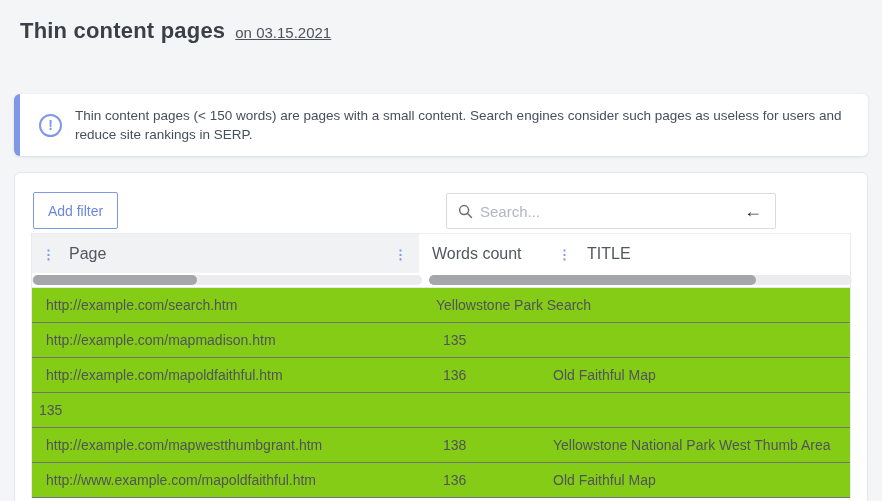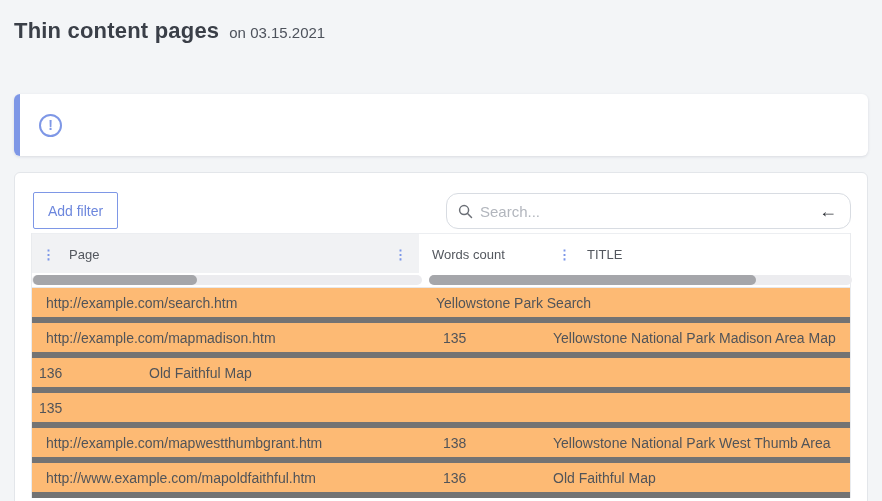--- a/index.html
+++ b/index.html
@@ -1,96 +1,97 @@
 <!DOCTYPE html>
 <html><head>
 <meta charset="utf-8">
 <style>
   * { margin:0; padding:0; box-sizing:border-box; }
   html,body { width:882px; height:501px; }
   body { font-family:"Liberation Sans", sans-serif; background:#f3f5f7; overflow:hidden; }
   .page { position:relative; width:882px; height:501px; background:#f3f5f7; overflow:hidden; }
 
   
-  .page-header { position:absolute; left:14px; top:18px; display:flex; align-items:baseline; }
+  .page-header { position:absolute; left:20px; top:18px; display:flex; align-items:baseline; }
   .page-title { font-size:22px; font-weight:700; color:#3a3f48; letter-spacing:.2px; }
-  .page-date { margin-left:10px; font-size:15px; color:#4d525c; }
+  .page-date { margin-left:10px; font-size:15px; color:#4d525c;text-decoration:underline; }
 
   
   .banner { position:absolute; left:14px; top:94px; width:854px; height:62px;
             background:#ffffff; border-radius:6px; box-shadow:0 1px 3px rgba(30,40,70,.12);
             display:flex; align-items:center; }
   .banner-accent { position:absolute; left:0; top:0; bottom:0; width:6px;
                    background:#7e97e6; border-radius:6px 0 0 6px; }
   .info-icon { flex:0 0 auto; margin-left:25px; width:23px; height:23px; border:2px solid #7e97e6;
                border-radius:50%; color:#7e97e6; font-size:14px; font-weight:700;
                display:flex; align-items:center; justify-content:center; line-height:1; }
   .banner-text { margin-left:13px; max-width:775px; font-size:13.5px; line-height:19px; color:#454f5e; }
 
   
   .card { position:absolute; left:14px; top:172px; width:854px; height:360px;
           background:#ffffff; border:1px solid #e3e6ea; border-radius:6px; }
 
   .add-filter-btn { position:absolute; left:18px; top:19px; width:85px; height:37px;
                     background:#ffffff; border:1px solid #7e97e6; border-radius:2px;
                     color:#6d87dd; font-size:14px; font-family:inherit; cursor:pointer; }
 
-  .search-box { position:absolute; left:431px; top:20px; width:405px; height:36px;
-                border:1px solid #d8dce2; border-radius:12px; background:#fff;
+  .search-box { position:absolute; left:431px; top:20px; width:330px; height:36px;
+                border:1px solid #d8dce2; border-radius:2px; background:#fff;
                 display:flex; align-items:center; }
   .search-icon { flex:0 0 auto; margin-left:11px; width:15px; height:15px; display:block; }
   .search-input { flex:1 1 auto; min-width:0; border:none; outline:none; margin-left:7px;
                   font-size:15px; color:#3a3f48; font-family:inherit; }
   .search-input::placeholder { color:#b2b6bd; }
   .back-arrow { flex:0 0 auto; margin-right:13px; font-size:18px; color:#2f3339; line-height:1; cursor:pointer; }
 
   
   .table-wrap { position:absolute; left:16px; top:60px; width:820px;
                 border-left:1px solid #e9ebee; border-right:1px solid #e9ebee; }
   .thead { position:relative; height:40px; display:flex; border-top:1px solid #eceef1; }
   .th-left { width:392px; background:#f1f2f4; border-right:5px solid #ffffff;
              display:flex; align-items:center; height:40px; }
   .th-right { flex:1; background:#ffffff; display:flex; align-items:center; height:40px; }
   .drag-dots { color:#7b96e8; font-size:13px; font-weight:700; line-height:1; cursor:grab; }
-  .th-label { font-size:13px; color:#53575e; }
+  .th-label { font-size:16px; color:#53575e; }
   .dots-page-left { margin-left:10px; }
   .label-page { margin-left:14px; }
   .dots-page-right { margin-left:auto; margin-right:12px; }
   .label-words { margin-left:8px; width:126px; }
   .dots-title { margin-left:0; }
   .label-title { margin-left:16px;text-align:center; }
 
   .scrollstrip { position:relative; height:14px; background:#ffffff; }
   .scroll-track { position:absolute; top:2px; height:10px; background:#ececef; border-radius:5px; }
   .scroll-thumb { position:absolute; top:0; height:10px; background:#a5a6aa; border-radius:5px; cursor:grab; }
   .track-left  { left:0;  width:390px; }
   .track-right { left:397px; width:423px; }
 
   .tbody { border-top:1px solid #e7e8eb; }
-  .tr { display:flex; height:35px; align-items:center; background:#fdba74; border-bottom:6px solid #737373; }
+  .tr { display:flex; height:35px; align-items:center; background:#84cc16; border-bottom:1px solid #737373; }
   .td { font-size:14px; color:#515459; white-space:nowrap; overflow:hidden; }
   .td-page  { width:404px; padding-left:14px; }
   .td-words { width:117px; padding-left:7px; }
   .td-title { flex:1; }
 </style>
 </head>
 <body>
 
 <div class="page">
 
   <div class="page-header">
     <span class="page-title">Thin content pages</span>
     <span class="page-date">on 03.15.2021</span>
   </div>
 
   <div class="banner">
     <div class="banner-accent"></div>
     <div class="info-icon">
       <span>!</span>
     </div>
+    <p class="banner-text">Thin content pages (&lt; 150 words) are pages with a small content. Search engines consider such pages as useless for users and reduce site rankings in SERP.</p>
   </div>
 
   <div class="card">
 
     <button class="add-filter-btn">Add filter</button>
 
     <div class="search-box">
       <svg class="search-icon" viewBox="0 0 16 16">
         <circle cx="6.5" cy="6.5" r="4.8" fill="none" stroke="#6b6f76" stroke-width="1.6"></circle>
         <line x1="10.2" y1="10.2" x2="14.4" y2="14.4" stroke="#6b6f76" stroke-width="1.6" stroke-linecap="round"></line>
@@ -126,24 +127,24 @@
       <div class="tbody">
 
         <div class="tr">
           <div class="td td-page">http://example.com/search.htm</div>
           <div class="td td-title">Yellowstone Park Search</div>
         </div>
 
         <div class="tr">
           <div class="td td-page">http://example.com/mapmadison.htm</div>
           <div class="td td-words">135</div>
-          <div class="td td-title">Yellowstone National Park Madison Area Map</div>
         </div>
 
         <div class="tr">
+          <div class="td td-page">http://example.com/mapoldfaithful.htm</div>
           <div class="td td-words">136</div>
           <div class="td td-title">Old Faithful Map</div>
         </div>
 
         <div class="tr">
           <div class="td td-words">135</div>
         </div>
 
         <div class="tr">
           <div class="td td-page">http://example.com/mapwestthumbgrant.htm</div>

